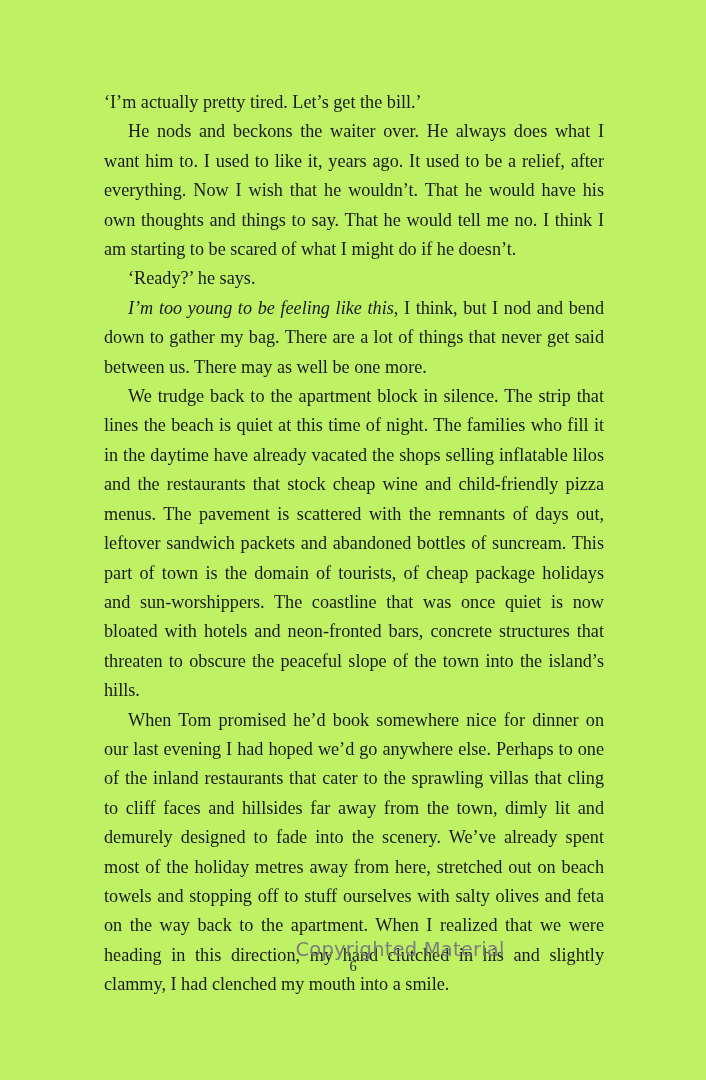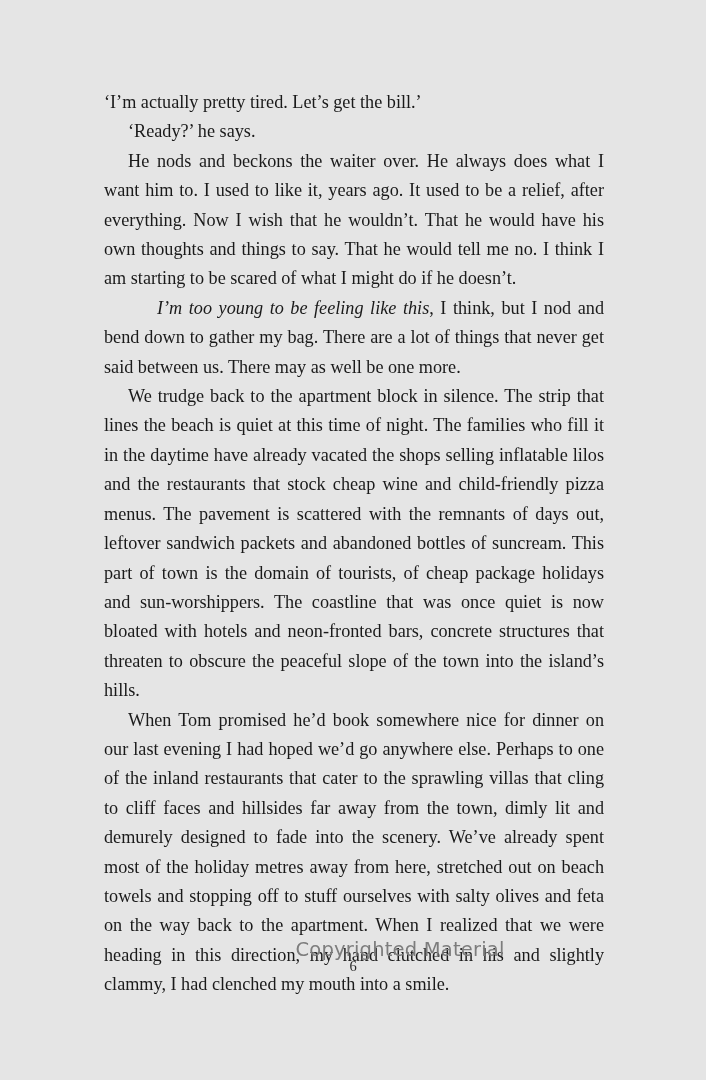--- a/index.html
+++ b/index.html
@@ -13,42 +13,41 @@
     position: relative;
     font-family: "Liberation Serif", serif;
     color: #1a1a1a;
     overflow: hidden;
   }
   .page {
     position: absolute;
     left: 0; top: 0;
     width: 706px;
     height: 1080px;
-    background: #e5e5e5;
+    background: #bef264;
   }
   .text-column {
     position: absolute;
     left: 104px;
     top: 88px;
     width: 500px;
   }
   p.para {
     margin: 0;
     font-size: 18.2px;
     line-height: 29.4px;
     text-align: justify;
     text-justify: inter-word;
     hyphens: none;
     text-indent: 24px;
   }
   p.para.noindent {
     text-indent: 0;
   }
   p.para em, .ital {
-    margin-left: 29px;
   }
   .watermark {
     position: absolute;
     left: 0;
     top: 938px;
     width: 706px;
     text-align: center;
     font-family: "DejaVu Sans", sans-serif;
     font-size: 19.5px;
     color: #7d7d7d;
@@ -68,23 +67,23 @@
 </style>
 </head>
 <body>
 
 <div class="page">
 
   <div class="text-column">
 
     <p class="para noindent">‘I’m actually pretty tired. Let’s get the bill.’</p>
 
+    <p class="para">He nods and beckons the waiter over. He always does what I want him to. I used to like it, years ago. It used to be a relief, after everything. Now I wish that he wouldn’t. That he would have his own thoughts and things to say. That he would tell me no. I think I am starting to be scared of what I might do if he doesn’t.</p>
+
     <p class="para">‘Ready?’ he says.</p>
-
-    <p class="para">He nods and beckons the waiter over. He always does what I want him to. I used to like it, years ago. It used to be a relief, after everything. Now I wish that he wouldn’t. That he would have his own thoughts and things to say. That he would tell me no. I think I am starting to be scared of what I might do if he doesn’t.</p>
 
     <p class="para"><em class="ital">I’m too young to be feeling like this</em><span>, I think, but I nod and bend down to gather my bag. There are a lot of things that never get said between us. There may as well be one more.</span></p>
 
     <p class="para">We trudge back to the apartment block in silence. The strip that lines the beach is quiet at this time of night. The families who fill it in the daytime have already vacated the shops selling inflatable lilos and the restaurants that stock cheap wine and child-friendly pizza menus. The pavement is scattered with the remnants of days out, leftover sandwich packets and abandoned bottles of suncream. This part of town is the domain of tourists, of cheap package holidays and sun-worshippers. The coastline that was once quiet is now bloated with hotels and neon-fronted bars, concrete structures that threaten to obscure the peaceful slope of the town into the island’s hills.</p>
 
     <p class="para">When Tom promised he’d book somewhere nice for dinner on our last evening I had hoped we’d go anywhere else. Perhaps to one of the inland restaurants that cater to the sprawling villas that cling to cliff faces and hillsides far away from the town, dimly lit and demurely designed to fade into the scenery. We’ve already spent most of the holiday metres away from here, stretched out on beach towels and stopping off to stuff ourselves with salty olives and feta on the way back to the apartment. When I realized that we were heading in this direction, my hand clutched in his and slightly clammy, I had clenched my mouth into a smile.</p>
 
   </div>
 
   <div class="watermark">Copyrighted Material</div>

